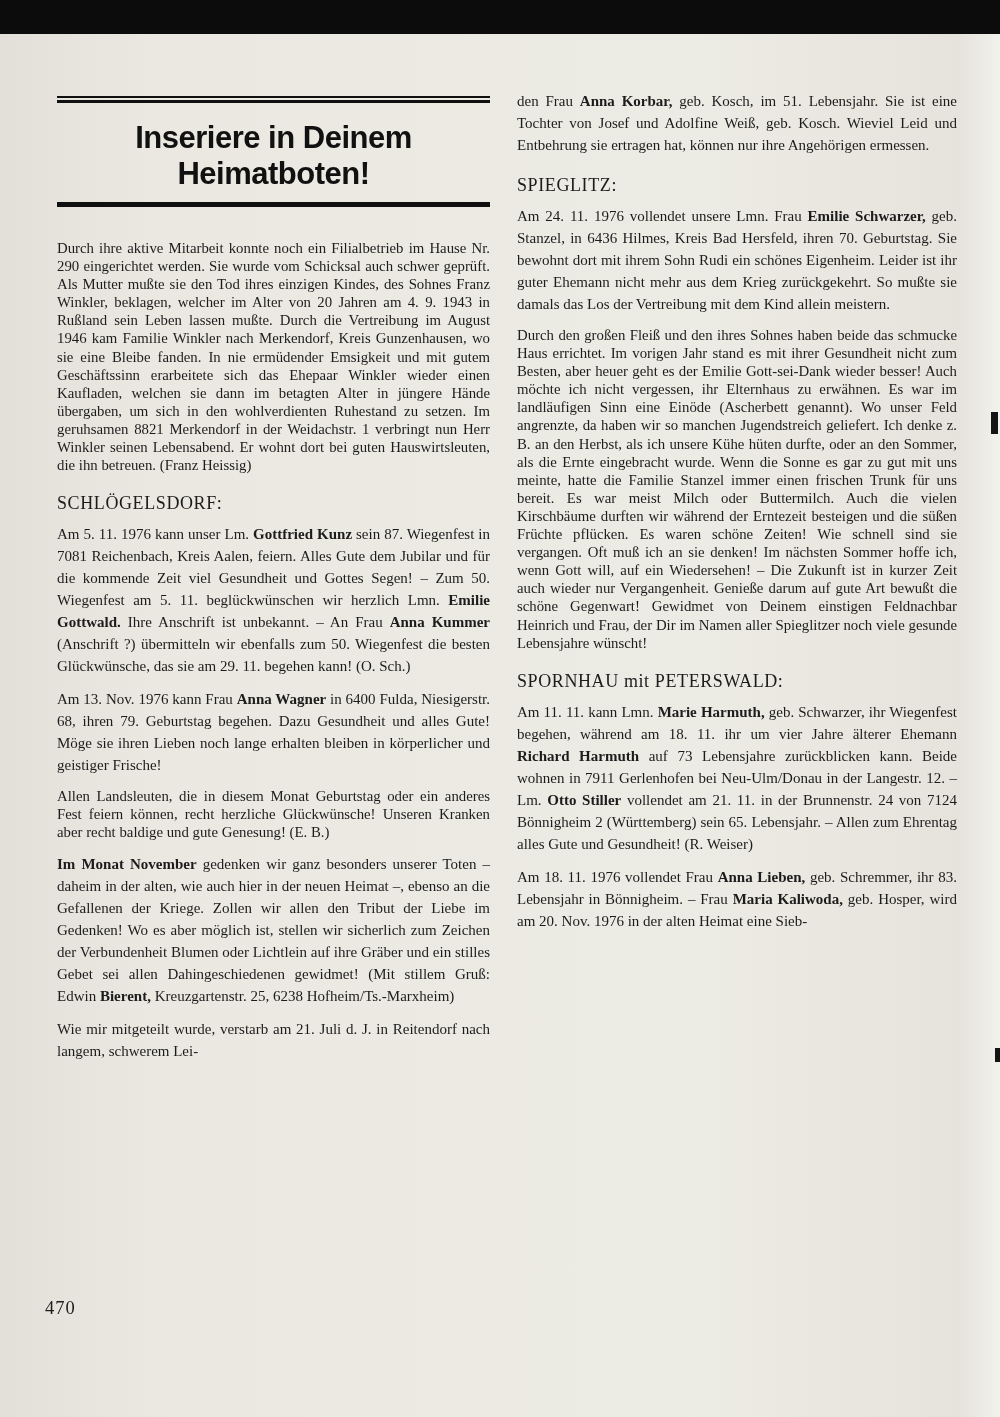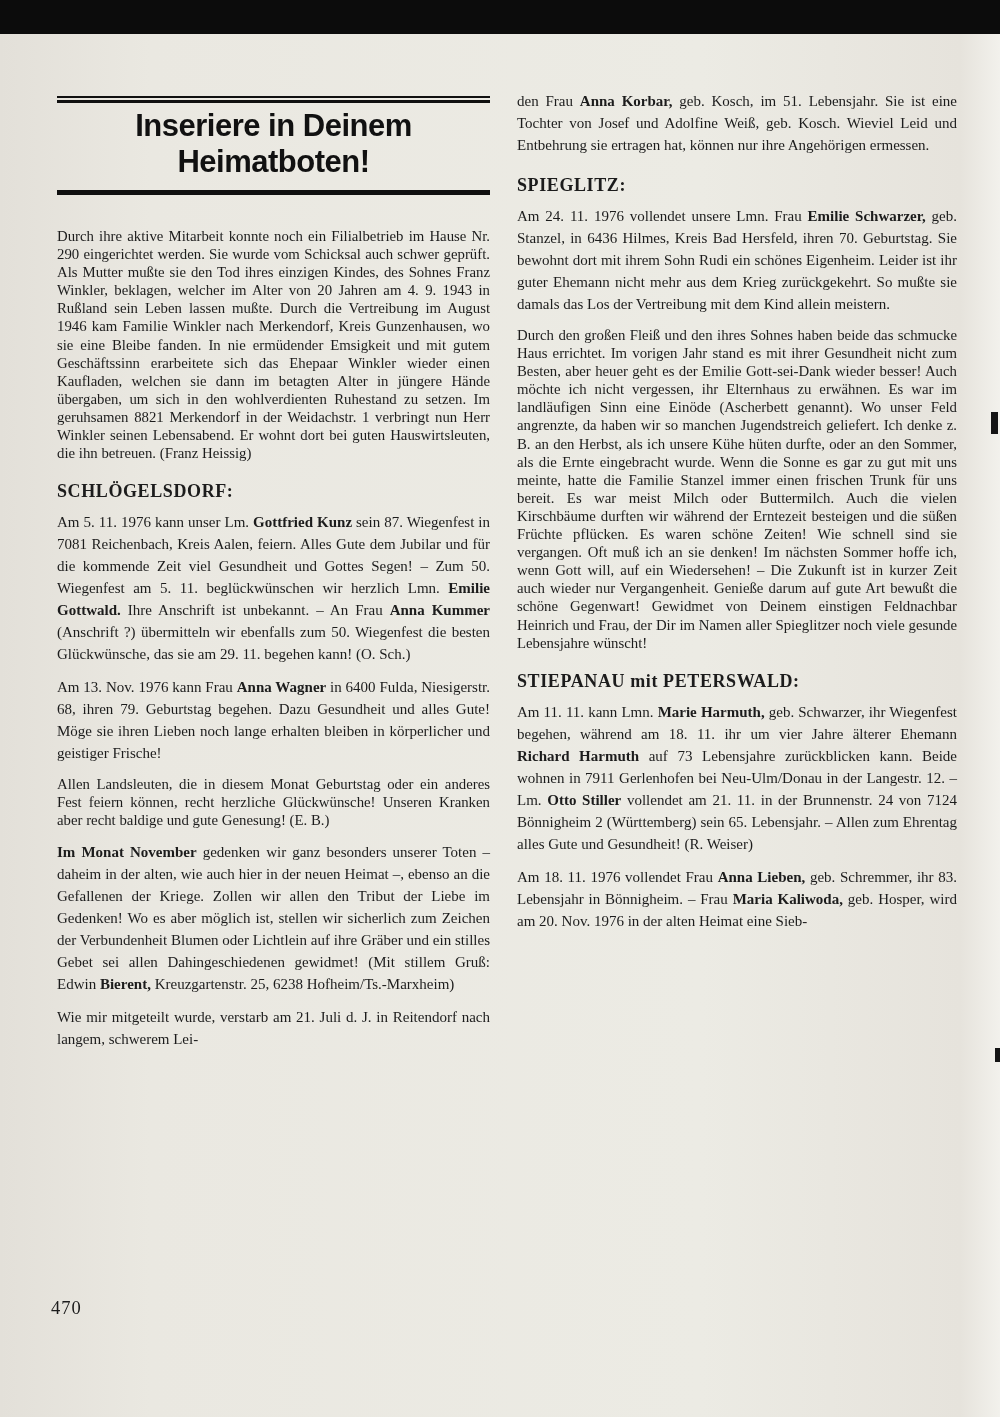--- a/index.html
+++ b/index.html
@@ -28,48 +28,48 @@
   
   .ad-box { margin-bottom: 32px; }
   .ad-rule-top { height: 2px; border-top: 2px solid #101010; border-bottom: 3px solid #101010; }
   .ad-rule-bottom { height: 5px; background: #101010; }
   .ad-headline {
     font-family: "Liberation Sans", sans-serif;
     font-weight: 700;
     font-size: 31px;
     letter-spacing: -0.5px;
     text-align: center;
-    margin: 5px 0 10px;
+    margin: 17px 0 10px;
     color: #111;
   }
 
   
   .para {
     font-size: 15px;
     line-height: 22px;
     text-align: justify;
     margin: 0 0 11px;
   }
   .para.small {
     font-size: 14.8px;
     line-height: 18.1px;
   }
   .para b { font-weight: 700; }
   .section-heading {
     font-size: 18px;
     line-height: 22px;
-    font-weight: 700;
+    font-weight: 400;
     letter-spacing: 0.6px;
     margin: 18px 0 9px;
   }
   .blocks > .section-heading:first-child { margin-top: 0; }
 
   .page-number {
     position: absolute;
-    left: 51px; top: 1298px;
+    left: 45px; top: 1298px;
     font-size: 18.5px;
     letter-spacing: 1px;
   }
 </style>
 </head>
 <body>
 
 <div class="top-scan-bar"></div>
 <div class="scan-mark m1"></div>
 <div class="scan-mark m2"></div>
@@ -90,19 +90,19 @@
       <p class="para"><span>Wie mir mitgeteilt wurde, verstarb am 21. Juli d. J. in Reitendorf nach langem, schwerem Lei-</span></p>
     </div>
 </div>
 
 <div class="col col-right">
   <div class="blocks">
       <p class="para"><span>den Frau </span><b>Anna Korbar,</b><span> geb. Kosch, im 51. Lebensjahr. Sie ist eine Tochter von Josef und Adolfine Weiß, geb. Kosch. Wieviel Leid und Entbehrung sie ertragen hat, können nur ihre Angehörigen ermessen.</span></p>
       <h2 class="section-heading">SPIEGLITZ:</h2>
       <p class="para"><span>Am 24. 11. 1976 vollendet unsere Lmn. Frau </span><b>Emilie Schwarzer,</b><span> geb. Stanzel, in 6436 Hilmes, Kreis Bad Hersfeld, ihren 70. Geburtstag. Sie bewohnt dort mit ihrem Sohn Rudi ein schönes Eigenheim. Leider ist ihr guter Ehemann nicht mehr aus dem Krieg zurückgekehrt. So mußte sie damals das Los der Vertreibung mit dem Kind allein meistern.</span></p>
       <p class="para small"><span>Durch den großen Fleiß und den ihres Sohnes haben beide das schmucke Haus errichtet. Im vorigen Jahr stand es mit ihrer Gesundheit nicht zum Besten, aber heuer geht es der Emilie Gott-sei-Dank wieder besser! Auch möchte ich nicht vergessen, ihr Elternhaus zu erwähnen. Es war im landläufigen Sinn eine Einöde (Ascherbett genannt). Wo unser Feld angrenzte, da haben wir so manchen Jugendstreich geliefert. Ich denke z. B. an den Herbst, als ich unsere Kühe hüten durfte, oder an den Sommer, als die Ernte eingebracht wurde. Wenn die Sonne es gar zu gut mit uns meinte, hatte die Familie Stanzel immer einen frischen Trunk für uns bereit. Es war meist Milch oder Buttermilch. Auch die vielen Kirschbäume durften wir während der Erntezeit besteigen und die süßen Früchte pflücken. Es waren schöne Zeiten! Wie schnell sind sie vergangen. Oft muß ich an sie denken! Im nächsten Sommer hoffe ich, wenn Gott will, auf ein Wiedersehen! – Die Zukunft ist in kurzer Zeit auch wieder nur Vergangenheit. Genieße darum auf gute Art bewußt die schöne Gegenwart! Gewidmet von Deinem einstigen Feldnachbar Heinrich und Frau, der Dir im Namen aller Spieglitzer noch viele gesunde Lebensjahre wünscht!</span></p>
-      <h2 class="section-heading">STIEPANAU mit PETERSWALD:</h2>
+      <h2 class="section-heading">SPORNHAU mit PETERSWALD:</h2>
       <p class="para"><span>Am 11. 11. kann Lmn. </span><b>Marie Harmuth,</b><span> geb. Schwarzer, ihr Wiegenfest begehen, während am 18. 11. ihr um vier Jahre älterer Ehemann </span><b>Richard Harmuth</b><span> auf 73 Lebensjahre zurückblicken kann. Beide wohnen in 7911 Gerlenhofen bei Neu-Ulm/Donau in der Langestr. 12. – Lm. </span><b>Otto Stiller</b><span> vollendet am 21. 11. in der Brunnenstr. 24 von 7124 Bönnigheim 2 (Württemberg) sein 65. Lebensjahr. – Allen zum Ehrentag alles Gute und Gesundheit! (R. Weiser)</span></p>
       <p class="para"><span>Am 18. 11. 1976 vollendet Frau </span><b>Anna Lieben,</b><span> geb. Schremmer, ihr 83. Lebensjahr in Bönnigheim. – Frau </span><b>Maria Kaliwoda,</b><span> geb. Hosper, wird am 20. Nov. 1976 in der alten Heimat eine Sieb-</span></p>
     </div>
 </div>
 
 <div class="page-number">470</div>
 
 </body></html>

